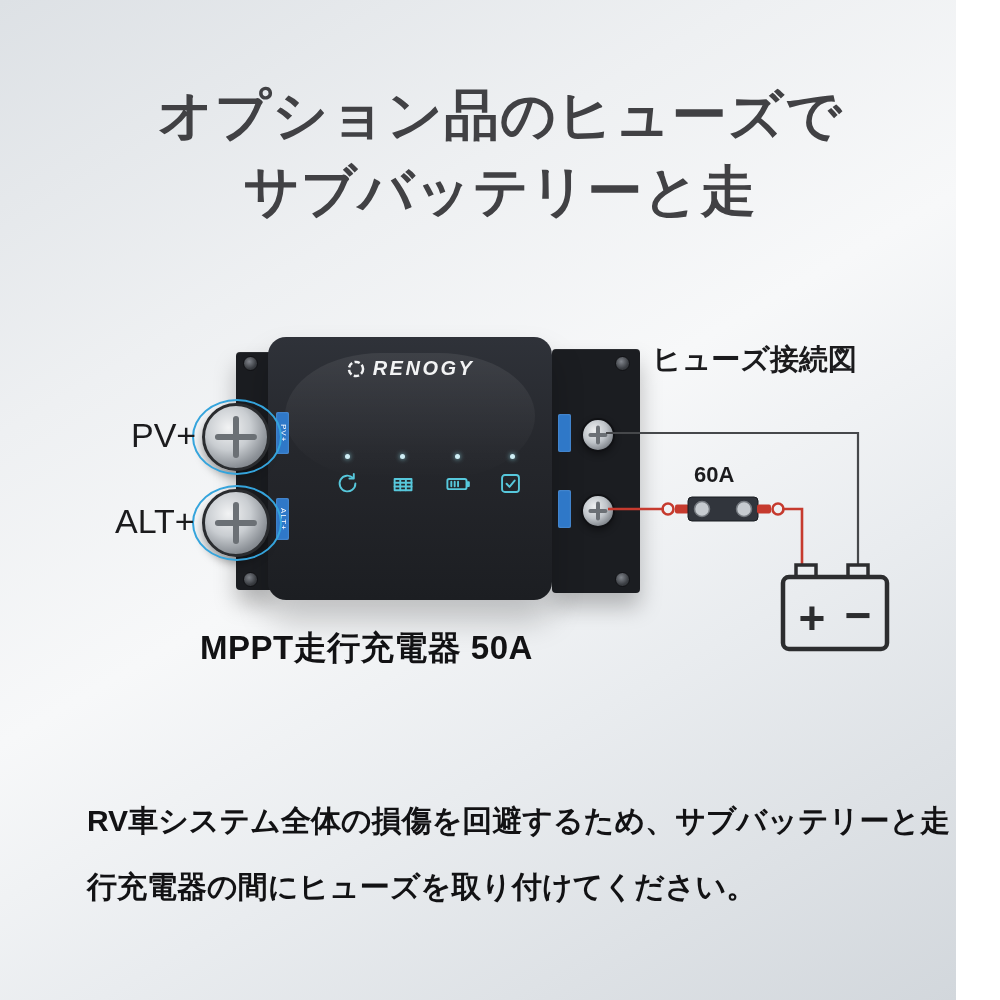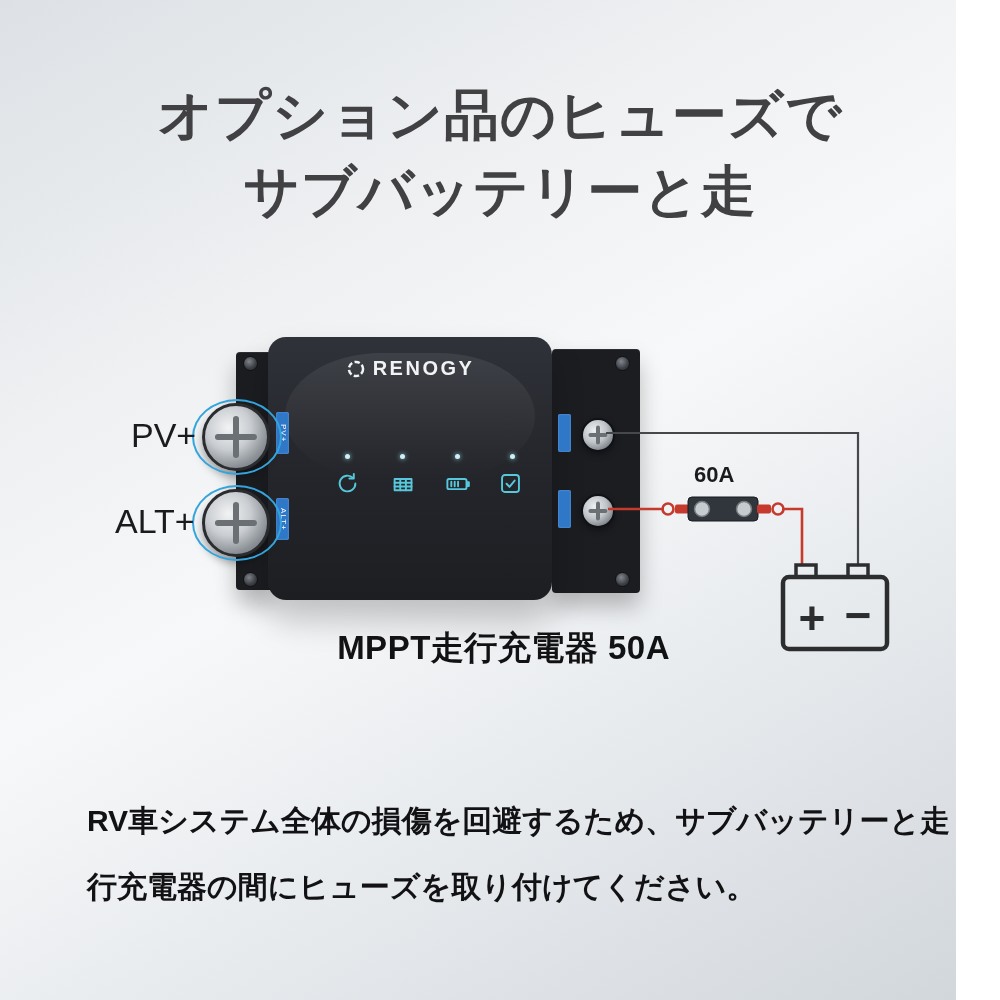--- a/index.html
+++ b/index.html
@@ -15,21 +15,21 @@
   .bracket{position:absolute;background:#1b1d21;border-radius:4px;
     box-shadow:0 14px 22px rgba(0,0,0,.25), inset 0 1px 0 rgba(255,255,255,.08);}
   .device-body{position:absolute;left:268px;top:337px;width:284px;height:263px;border-radius:18px;
     background:linear-gradient(180deg,#2f3239 0%,#25272c 45%,#1c1e22 100%);
     box-shadow:0 20px 32px rgba(0,0,0,.22);}
   .device-body::after{content:'';position:absolute;left:6%;right:6%;top:6%;height:48%;
     border-radius:48%/62%;background:linear-gradient(180deg,rgba(255,255,255,.08),rgba(255,255,255,0));}
   .screw{position:absolute;width:13px;height:13px;border-radius:50%;border:1px solid #121316;
     background:radial-gradient(circle at 40% 35%,#82868d,#3c3f44 60%,#26282c);}
   .brand{position:absolute;left:268px;top:357px;width:284px;display:flex;align-items:center;
-    justify-content:center;gap:7px;color:#f2f3f4;}
+    justify-content:center;gap:7px;color:#f2f3f4;font-style:italic;}
   .brand span{font-size:20px;font-weight:700;letter-spacing:2.5px;}
   .led{position:absolute;width:5px;height:5px;border-radius:50%;background:#cfeef5;
     box-shadow:0 0 5px #8fd8e6;}
   .dicon{position:absolute;width:27px;height:27px;}
   .dicon svg{width:100%;height:100%;fill:none;stroke:#57c8dc;stroke-width:1.7;stroke-linecap:round;stroke-linejoin:round;}
   .tag{position:absolute;width:13px;background:#2f78c8;border-radius:2px;display:flex;
     align-items:center;justify-content:center;box-shadow:inset 0 0 2px rgba(255,255,255,.35);}
   .tag .vtxt{writing-mode:vertical-rl;text-orientation:mixed;font-size:8px;color:#fff;letter-spacing:1px;line-height:1;}
   .terminal-big{position:absolute;width:62px;height:62px;border-radius:50%;border:3px solid #2a2c2f;
     background:radial-gradient(circle at 38% 35%,#f2f3f4,#c9cdd1 40%,#8d9298 70%,#5f646a 100%);
@@ -42,21 +42,21 @@
     box-shadow:0 3px 6px rgba(0,0,0,.35);}
   .terminal-small::before,.terminal-small::after{content:'';position:absolute;left:50%;top:50%;
     width:64%;height:4px;background:#6b7075;border-radius:2px;transform:translate(-50%,-50%);}
   .terminal-small::after{transform:translate(-50%,-50%) rotate(90deg);}
   .hl-ring{position:absolute;border:2.5px solid #35a4dc;border-radius:50%;}
 
   
   .callout{position:absolute;font-size:34px;font-weight:500;color:#1b1b1d;}
   .diagram-title{position:absolute;left:652px;top:340px;font-size:29px;font-weight:600;color:#1b1b1d;}
   .fuse-rating{position:absolute;left:694px;top:462px;font-size:22px;font-weight:600;color:#1b1b1d;}
-  .caption{position:absolute;left:200px;top:626px;width:470px;text-align:right;
+  .caption{position:absolute;left:200px;top:626px;width:470px;text-align:left;
     font-size:33px;font-weight:600;color:#121214;letter-spacing:.5px;}
   .note{position:absolute;left:57px;top:778px;width:900px;font-size:30px;line-height:1.53;
     font-weight:600;color:#121214;}
   .note .indent{margin-left:30px;margin-top:20px;}
 
   
   .overlay{position:absolute;left:0;top:0;pointer-events:none;}
   .wneg{fill:none;stroke:#46484b;stroke-width:2.2;}
   .wpos{fill:none;stroke:#c63a2e;stroke-width:2.6;}
   .ring{fill:none;stroke:#c63a2e;stroke-width:2.6;}
@@ -66,20 +66,21 @@
 </head>
 <body>
 
 <div class="canvas">
 
   <div class="headline">
     <div>オプション品のヒューズで</div>
     <div>サブバッテリーと走</div>
   </div>
 
+  <div class="diagram-title">ヒューズ接続図</div>
 
   <div class="bracket" style="left:236px;top:352px;width:38px;height:238px;"></div>
   <div class="bracket" style="left:552px;top:349px;width:88px;height:244px;"></div>
   <div class="screw" style="left:243px;top:356px;"></div>
   <div class="screw" style="left:243px;top:572px;"></div>
   <div class="screw" style="left:615px;top:356px;"></div>
   <div class="screw" style="left:615px;top:572px;"></div>
 
   <div class="device-body"></div>
 

